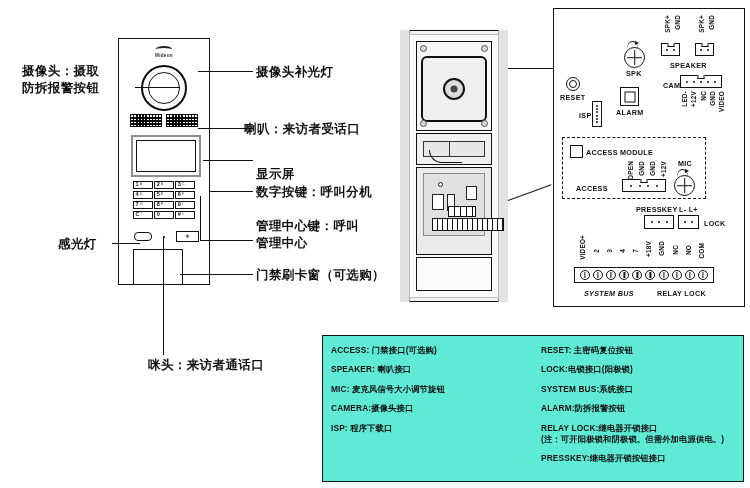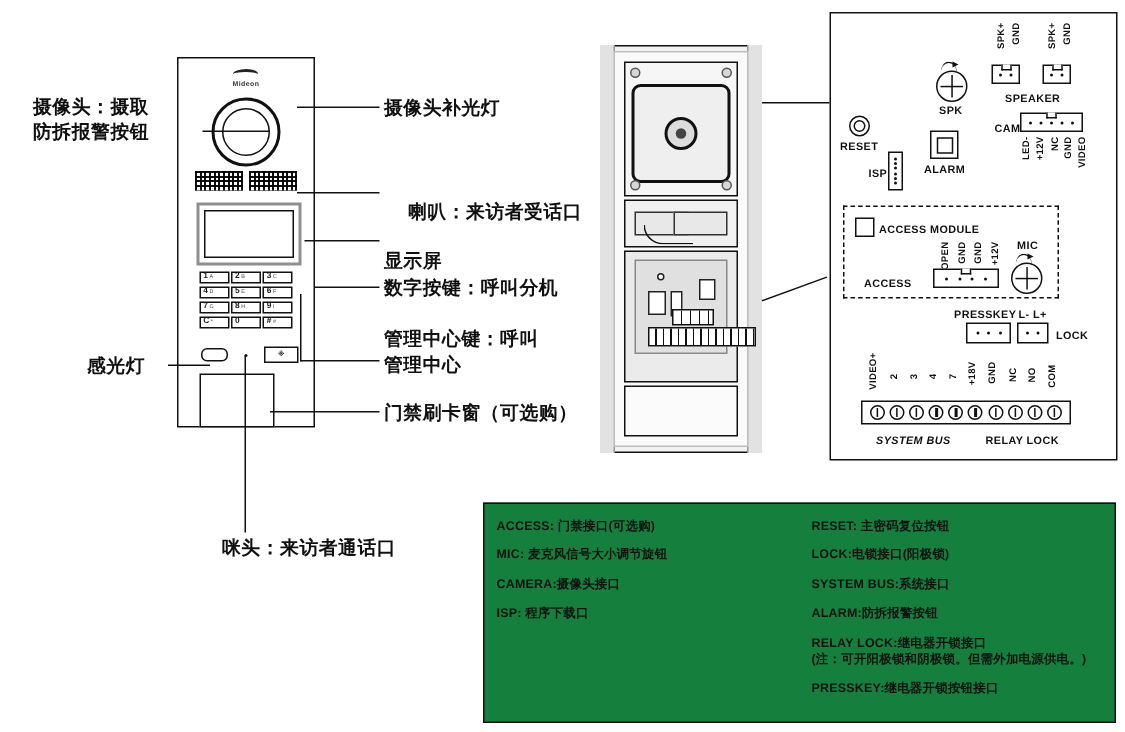--- a/index.html
+++ b/index.html
@@ -140,21 +140,21 @@
   .isp-hdr .pin{width:2px;height:2px;border-radius:50%;background:#111;}
   .access-box{position:absolute;border:1.2px dashed #111;}
   .access-sq{position:absolute;width:11px;height:11px;border:1.3px solid #111;background:#fff;}
   .termblock{position:absolute;border:1.4px solid #111;background:#fff;display:flex;align-items:center;justify-content:space-evenly;padding:0 2px;box-sizing:border-box;}
   .screw-t{width:8px;height:8px;border-radius:50%;border:1.2px solid #111;position:relative;background:#fff;}
   .screw-t:after{content:"";position:absolute;left:50%;top:1px;bottom:1px;width:1.2px;background:#111;transform:translateX(-50%);}
 
   
   #legend{
     position:absolute;left:322px;top:335px;width:420px;height:145px;
-    border:1.4px solid #111;background:#15803d;
+    border:1.4px solid #111;background:#5eead4;
   }
   #legend .cols{display:flex;height:100%;box-sizing:border-box;padding:9px 0 0 0;}
   #legend .col{flex:1;padding:0 8px;}
   .leg-item{font-size:8.3px;font-weight:bold;color:#111;line-height:11px;margin-bottom:8.4px;letter-spacing:.15px;}
   .leg-item .note{display:block;font-weight:bold;}
 </style>
 </head>
 <body>
 
 <div id="front-panel">
@@ -244,21 +244,21 @@
 
 <div class="callout r" style="left:58px;top:236px;">感光灯</div>
 <div class="hline" style="left:112px;top:243px;width:28px;"></div>
 
 <div class="callout" style="left:148px;top:357px;">咪头：来访者通话口</div>
 <div class="vline" style="left:163px;top:237px;height:118px;"></div>
 
 <div class="callout" style="left:256px;top:64px;">摄像头补光灯</div>
 <div class="hline" style="left:198px;top:71px;width:55px;"></div>
 
-<div class="callout" style="left:272px;top:121px;margin-top:12px;">喇叭：来访者受话口</div>
+<div class="callout" style="left:244px;top:121px;">喇叭：来访者受话口</div>
 <div class="hline" style="left:198px;top:128px;width:55px;"></div>
 
 <div class="callout" style="left:256px;top:166px;">显示屏</div>
 <div class="hline" style="left:203px;top:160px;width:50px;"></div>
 
 <div class="callout" style="left:256px;top:184px;">数字按键：呼叫分机</div>
 <div class="hline" style="left:210px;top:191px;width:43px;"></div>
 
 <div class="callout" style="left:256px;top:218px;">
   <div>管理中心键：呼叫</div>
@@ -412,20 +412,21 @@
     <span class="screw-t"></span>
   </div>
   <div class="pcb-lbl" style="left:30px;top:280px;font-style:italic;">SYSTEM BUS</div>
   <div class="pcb-lbl" style="left:103px;top:280px;">RELAY LOCK</div>
 </div>
 
 <div id="legend">
   <div class="cols">
     <div class="col">
       <div class="leg-item">ACCESS: 门禁接口(可选购)</div>
+      <div class="leg-item">SPEAKER: 喇叭接口</div>
       <div class="leg-item">MIC: 麦克风信号大小调节旋钮</div>
       <div class="leg-item">CAMERA:摄像头接口</div>
       <div class="leg-item">ISP: 程序下载口</div>
     </div>
     <div class="col">
       <div class="leg-item">RESET: 主密码复位按钮</div>
       <div class="leg-item">LOCK:电锁接口(阳极锁)</div>
       <div class="leg-item">SYSTEM BUS:系统接口</div>
       <div class="leg-item">ALARM:防拆报警按钮</div>
       <div class="leg-item">

